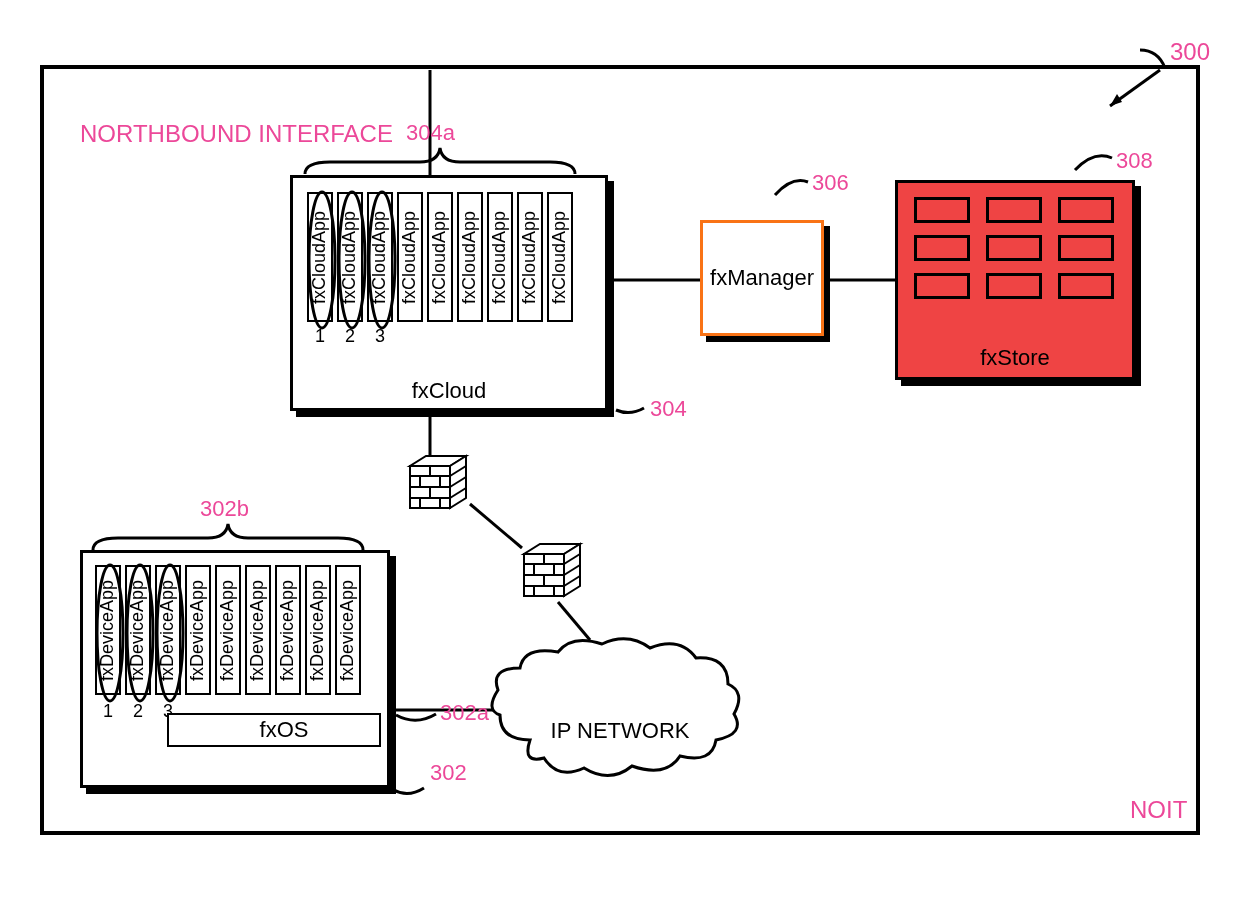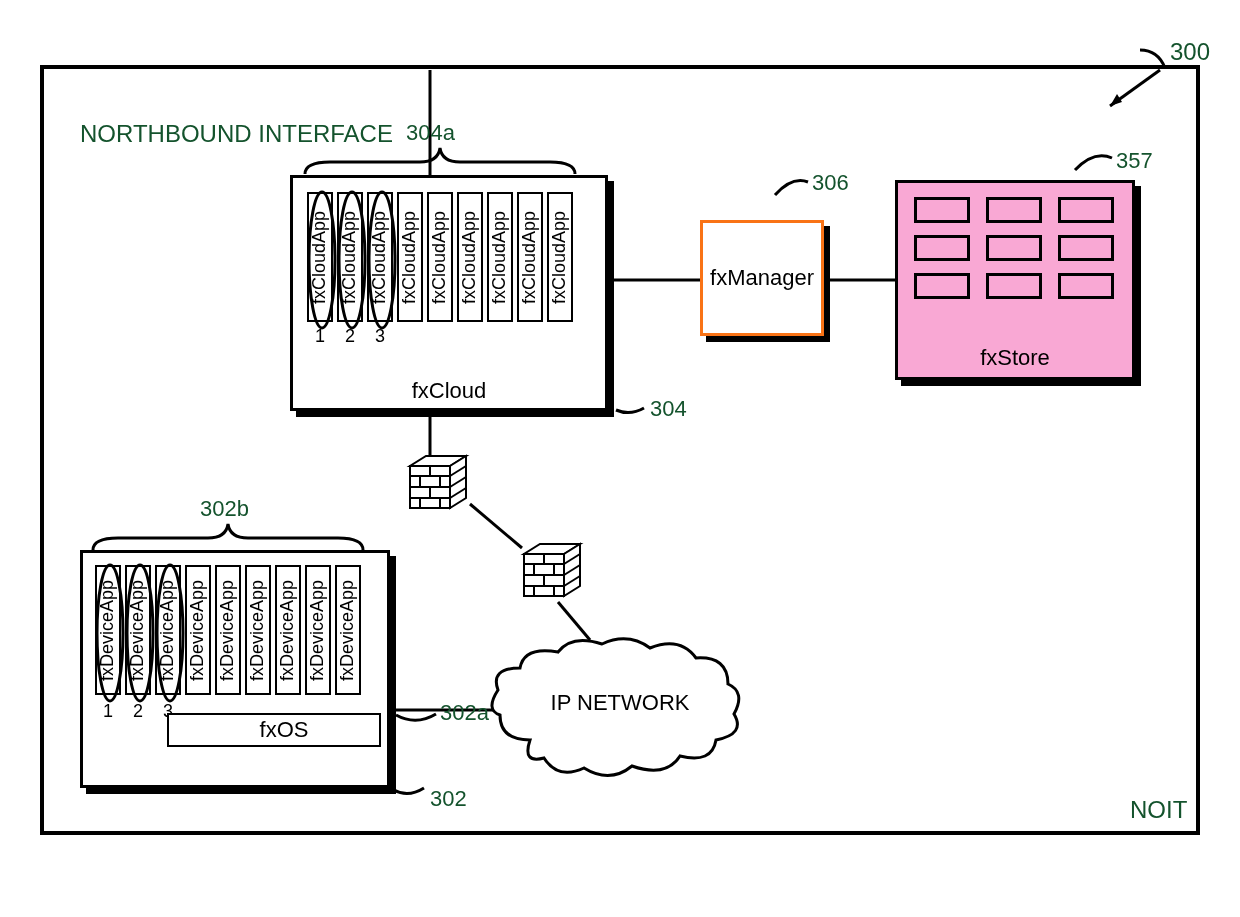--- a/index.html
+++ b/index.html
@@ -18,21 +18,21 @@
     left: 40px;
     top: 65px;
     width: 1160px;
     height: 770px;
     border: 4px solid #000;
     box-sizing: border-box;
   }
   .label {
     position: absolute;
     font-size: 22px;
-    color: #14532d;
+    color: #ec4899;
     white-space: nowrap;
   }
   .big-label {
     font-size: 24px;
   }
   
   .panel {
     position: absolute;
     border: 3px solid #000;
     box-sizing: border-box;
@@ -104,21 +104,21 @@
     box-shadow: 6px 6px 0 #000;
     display: flex;
     align-items: center;
     justify-content: center;
     font-size: 22px;
   }
   
   .store {
     position: absolute;
     border: 3px solid #000;
-    background: #f9a8d4;
+    background: #ef4444;
     box-shadow: 6px 6px 0 #000;
     padding: 14px 16px 40px 16px;
     box-sizing: border-box;
   }
   .store-grid {
     display: grid;
     grid-template-columns: repeat(3, 56px);
     grid-auto-rows: 26px;
     gap: 12px 16px;
   }
@@ -139,20 +139,21 @@
   }
   
   .cloud {
     position: absolute;
   }
   .cloud-label {
     position: absolute;
     font-size: 22px;
     text-align: center;
     width: 200px;
+    margin-top: 28px;
   }
   
   svg.wires {
     position: absolute;
     left: 0;
     top: 0;
     width: 1240px;
     height: 917px;
     pointer-events: none;
   }
@@ -272,21 +273,21 @@
         <div></div>
       <div></div>
         <div></div>
         <div></div>
       <div></div>
         <div></div>
         <div></div>
     </div>
     <div class="store-title">fxStore</div>
   </div>
-  <div class="label" style="left:1116px; top:148px;">357</div>
+  <div class="label" style="left:1116px; top:148px;">308</div>
 
   <div class="panel" style="left:80px; top:550px; width:310px; height:238px;">
     <div class="apps-row" style="left:12px; top:12px;">
       <div class="app">
         <span>fxDeviceApp</span>
         <svg class="ring" viewBox="0 0 34 144">
             <ellipse cx="17" cy="72" rx="13" ry="68" fill="none" stroke="#000" stroke-width="3"></ellipse>
           </svg>
       </div>
       <div class="app">
@@ -326,21 +327,21 @@
         <div>3</div>
     </div>
     <div class="osbox" style="left:84px; top:160px; width:214px; height:34px;padding-left:20px;">fxOS</div>
   </div>
 
   <svg class="brace" style="left:88px; top:520px; width:280px; height:34px;" viewBox="0 0 280 34">
     <path d="M5 30 Q5 18 30 18 L120 18 Q138 18 140 4 Q142 18 160 18 L250 18 Q275 18 275 30" fill="none" stroke="#000" stroke-width="3"></path>
   </svg>
   <div class="label" style="left:200px; top:496px;">302b</div>
   <div class="label" style="left:440px; top:700px;">302a</div>
-  <div class="label" style="left:430px; top:786px;">302</div>
+  <div class="label" style="left:430px; top:760px;">302</div>
 
   <svg class="fw" style="left:406px; top:452px;" viewBox="0 0 64 60">
 
     <polygon points="4,14 44,14 60,4 20,4" fill="#fff" stroke="#000" stroke-width="2"></polygon>
     <polygon points="44,14 60,4 60,46 44,56" fill="#fff" stroke="#000" stroke-width="2"></polygon>
     <rect x="4" y="14" width="40" height="42" fill="#fff" stroke="#000" stroke-width="2"></rect>
     <line x1="4" y1="24" x2="44" y2="24" stroke="#000" stroke-width="2"></line>
     <line x1="4" y1="35" x2="44" y2="35" stroke="#000" stroke-width="2"></line>
     <line x1="4" y1="46" x2="44" y2="46" stroke="#000" stroke-width="2"></line>
     <line x1="24" y1="14" x2="24" y2="24" stroke="#000" stroke-width="2"></line>

